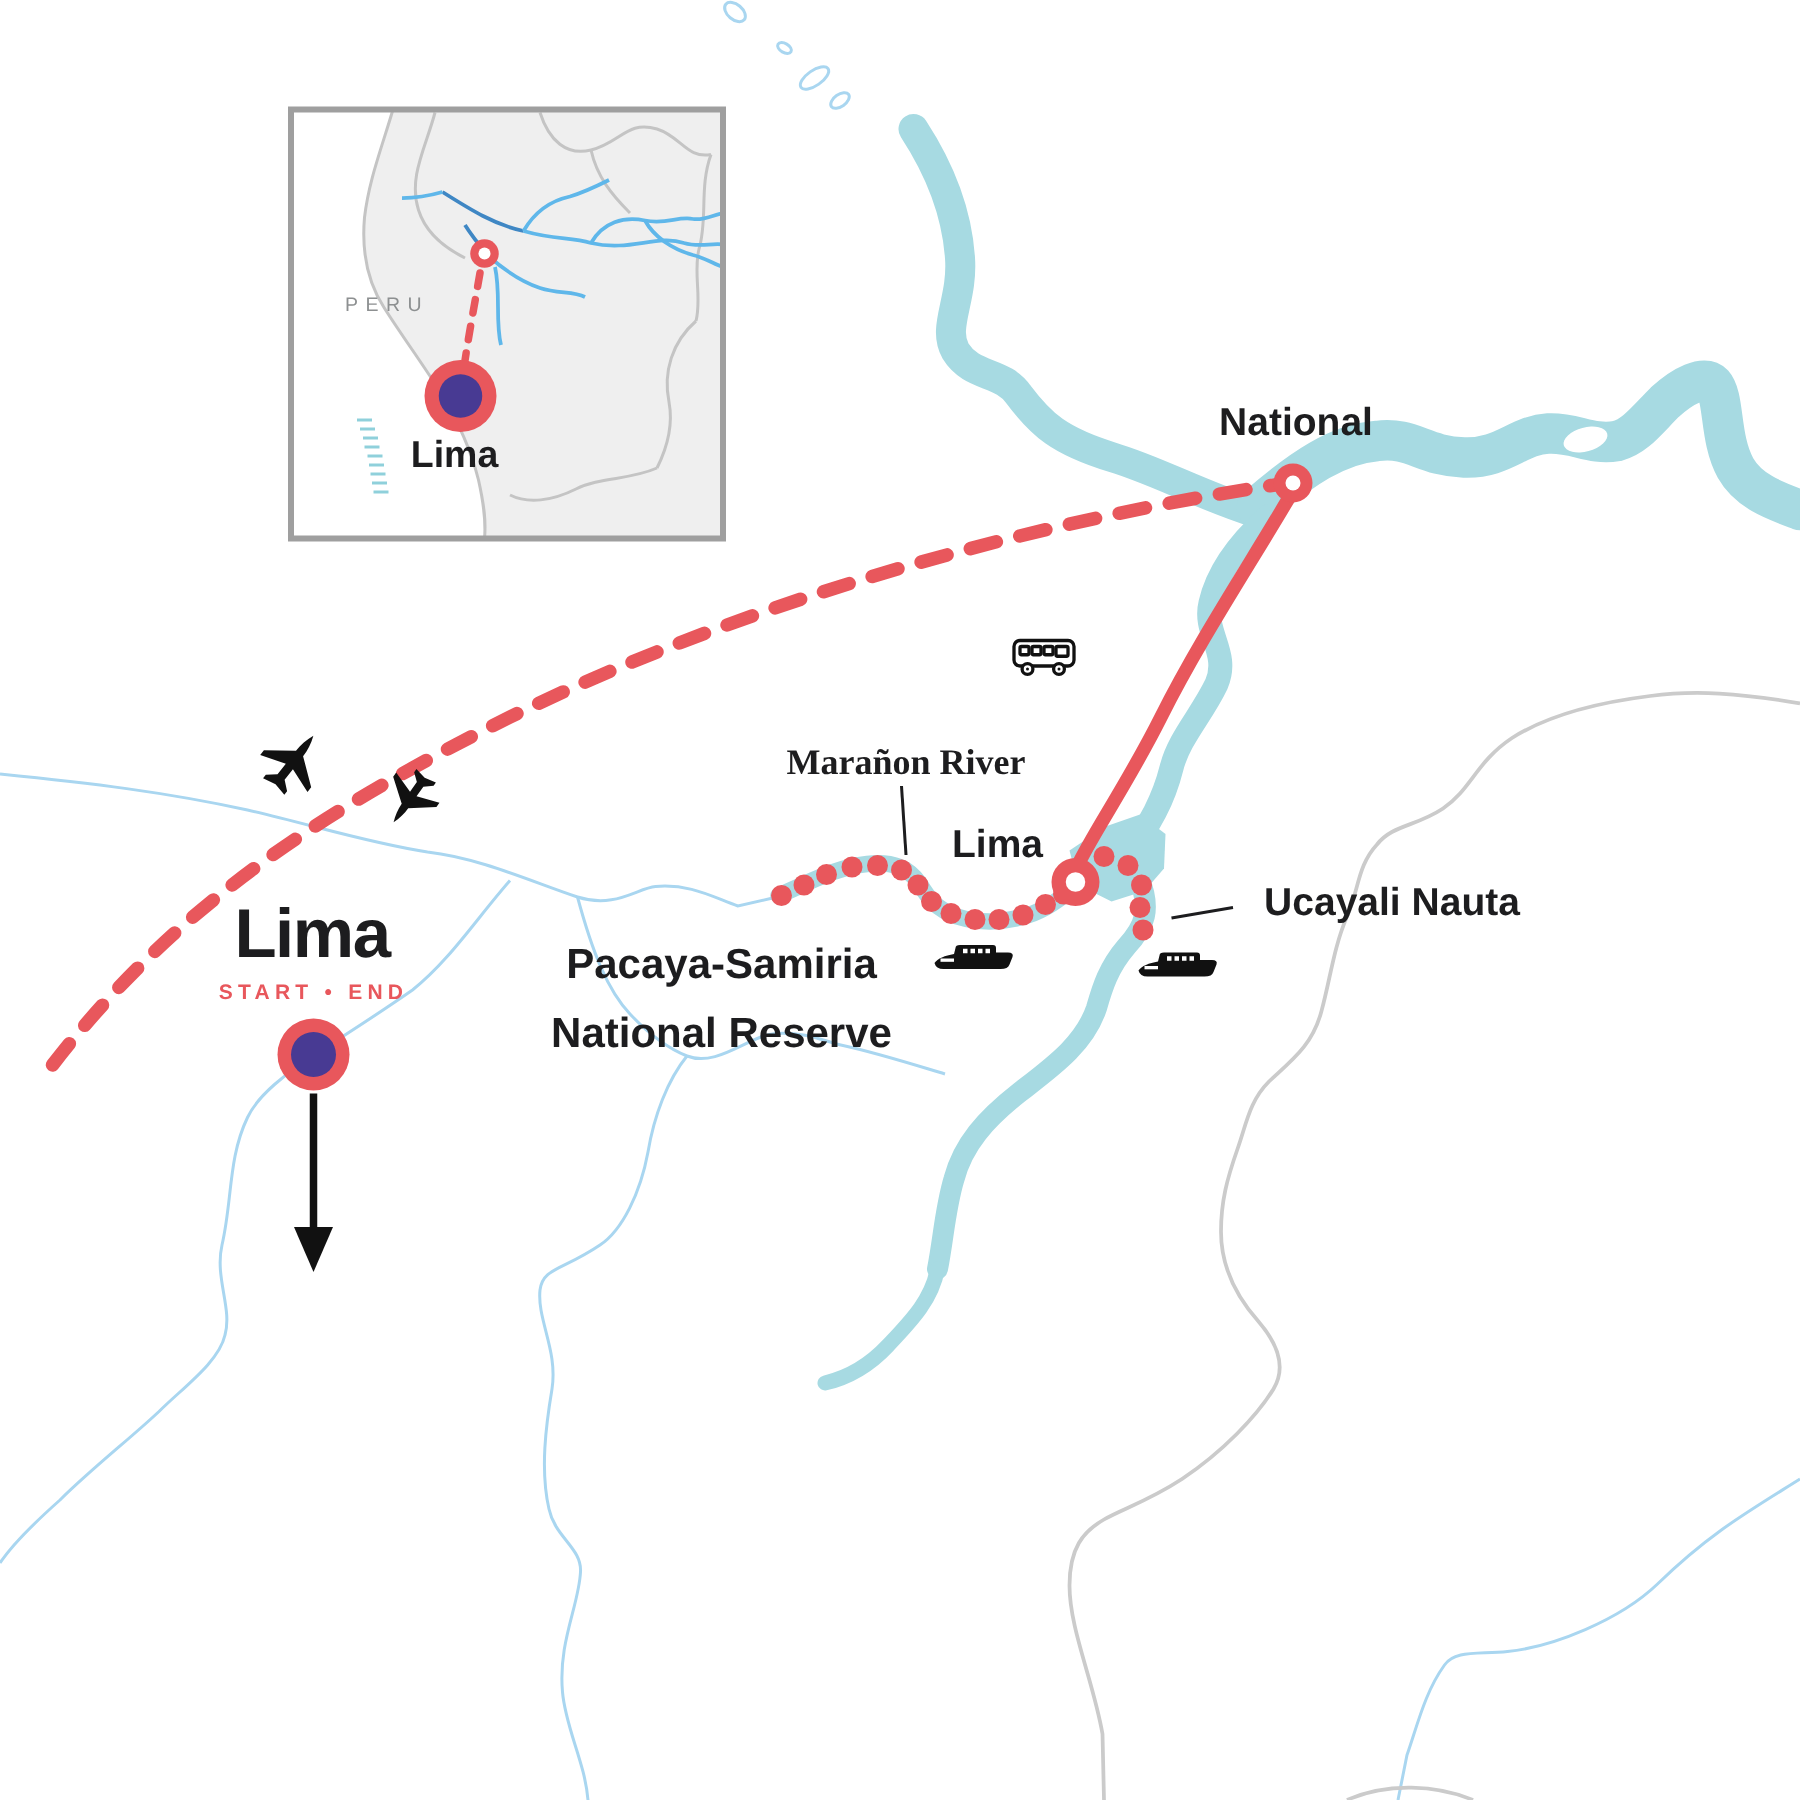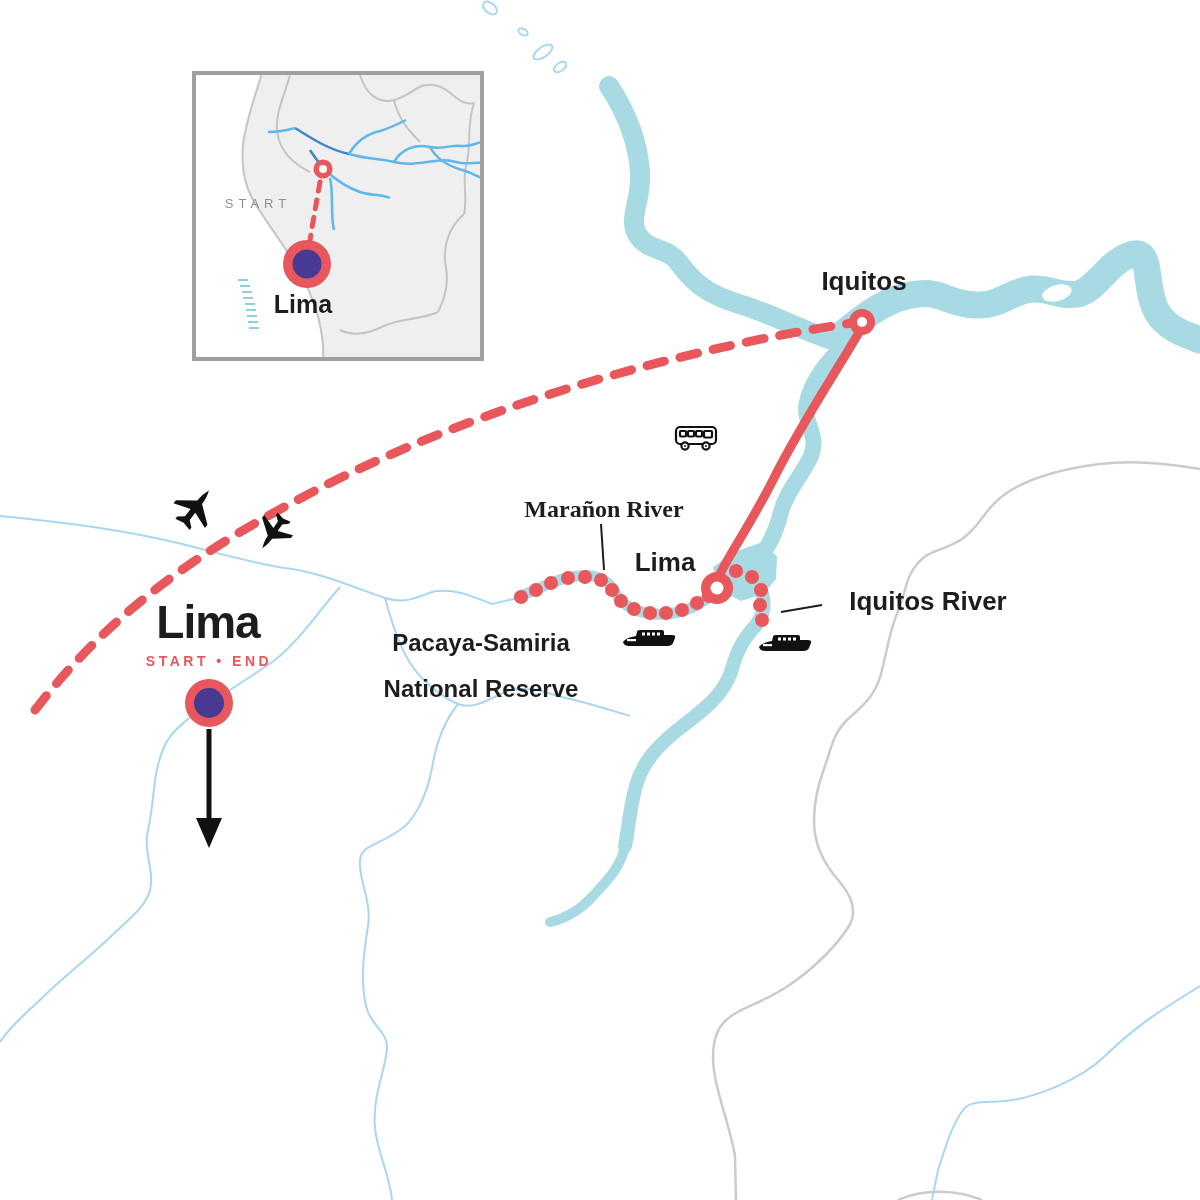--- a/index.html
+++ b/index.html
@@ -7,21 +7,21 @@
     position:relative;width:1200px;height:1200px;overflow:hidden;background:#fff;
     font-family:"Liberation Sans",sans-serif;
   }
   #mapsvg{position:absolute;left:0;top:0;}
   .lbl{
     position:absolute;transform:translate(-50%,-50%);
     color:var(--text_black);font-weight:700;white-space:nowrap;line-height:1;
   }
   .city{font-size:26px;}
   .river-lbl{font-size:24px;font-family:Liberation Serif, serif;}
-  .reserve{font-size:24px;}
+  .reserve{font-size:28px;}
   .lima-big{font-size:46px;font-weight:700;letter-spacing:-1px;}
   .start-end{font-size:14px;font-weight:700;letter-spacing:3.5px;color:var(--route_red);}
   .inset-country{font-size:13px;font-weight:500;letter-spacing:5px;color:var(--inset_text_gray);}
   .inset-city{font-size:25px;}
 </style>
 </head>
 <body>
 
 <div id="stage">
 
@@ -184,24 +184,24 @@
     <rect x="30" y="4.5" width="3" height="3" fill="#fff"></rect>
         <rect x="35" y="4.5" width="3" height="3" fill="#fff"></rect>
     <rect x="5" y="11" width="9" height="2.2" fill="#fff"></rect>
   </g>
   <g>
     <line x1="209" y1="729" x2="209" y2="824" stroke="#111" stroke-width="5"></line>
     <polygon points="209,848 196,818 222,818" fill="#111"></polygon>
   </g>
 </svg>
 
-  <div class="lbl city" style="left:864px;top:281px;">Iquitos</div>
+  <div class="lbl city" style="left:864px;top:281px;">National</div>
   <div class="lbl river-lbl" style="left:604px;top:509px;">Marañon River</div>
   <div class="lbl city" style="left:665px;top:562px;">Lima</div>
-  <div class="lbl city" style="left:928px;top:601px;">Iquitos River</div>
+  <div class="lbl city" style="left:928px;top:601px;">Ucayali Nauta</div>
   <div class="lbl reserve" style="left:481px;top:643px;">Pacaya-Samiria</div>
   <div class="lbl reserve" style="left:481px;top:689px;">National Reserve</div>
   <div class="lbl lima-big" style="left:208px;top:622px;">Lima</div>
   <div class="lbl start-end" style="left:209px;top:661px;">START • END</div>
-  <div class="lbl inset-country" style="left:258px;top:203px;">START</div>
+  <div class="lbl inset-country" style="left:258px;top:203px;">PERU</div>
   <div class="lbl inset-city" style="left:303px;top:304px;">Lima</div>
 
 </div>
 
 </body></html>

